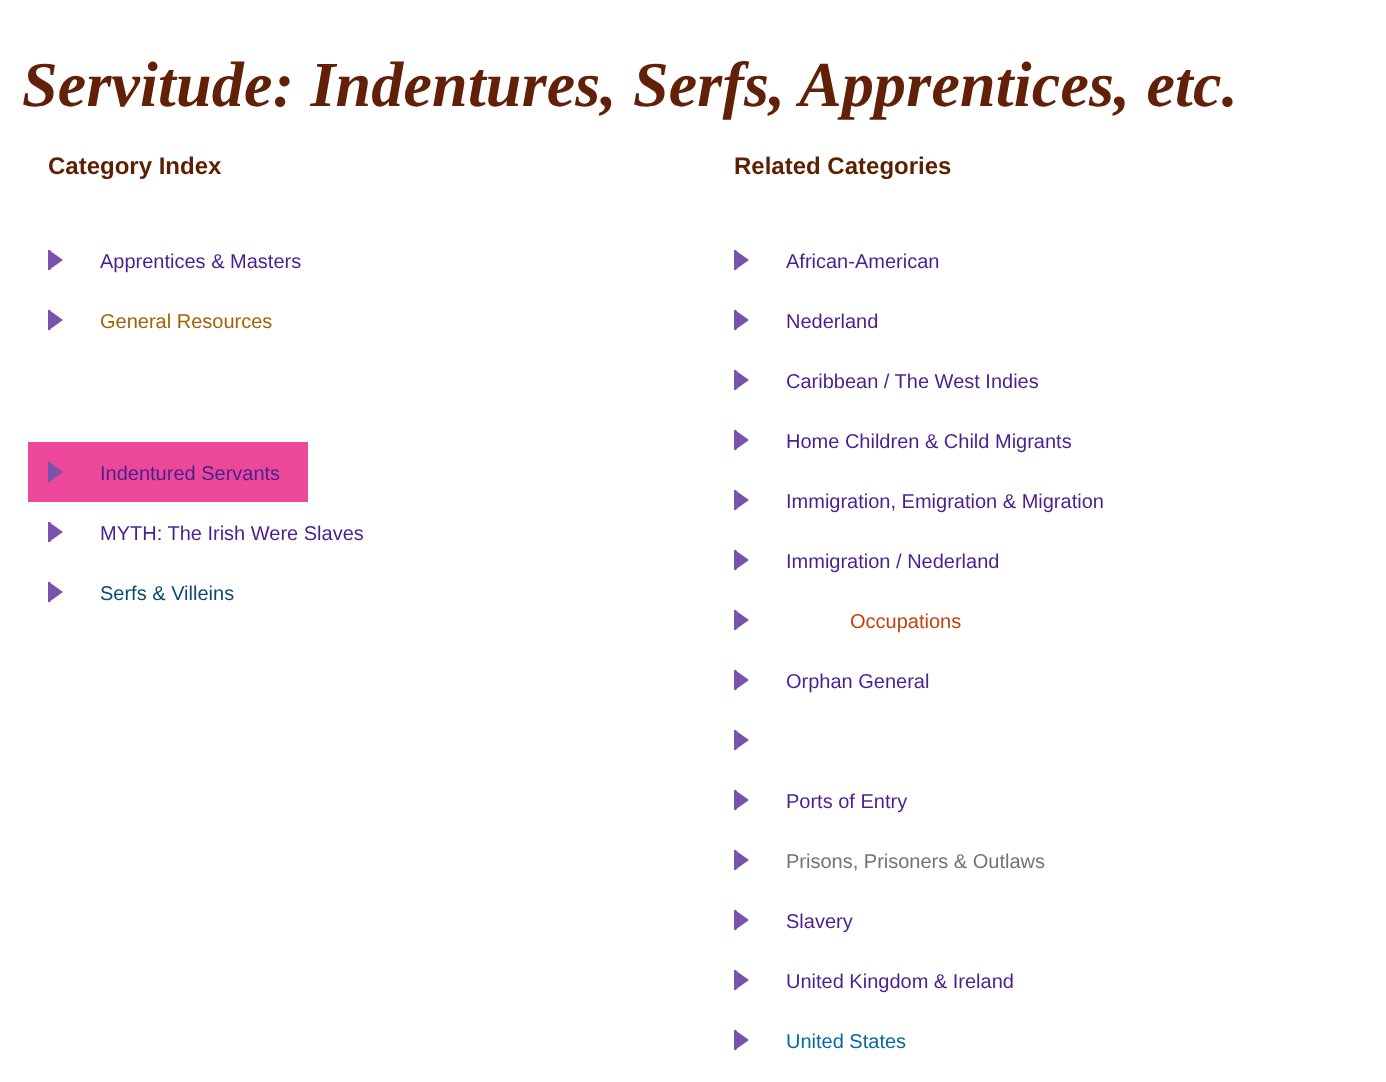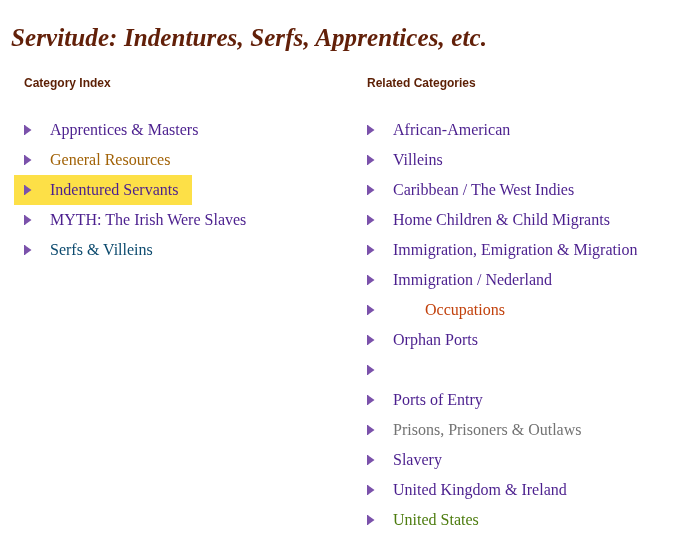--- a/index.html
+++ b/index.html
@@ -22,21 +22,21 @@
     height: 541px;
   }
 
   
   .page-title {
     position: absolute;
     left: 11px;
     top: 6px;
     font-family: "Liberation Serif", "DejaVu Serif", serif;
     font-style: italic;
-    font-size: 25px;
+    font-size: 32px;
     line-height: 30px;
     color: #622009;
     white-space: nowrap;
     letter-spacing: 0.1px;
   }
 
   
   .col {
     position: absolute;
     top: 0;
@@ -80,22 +80,22 @@
     top: 50%;
     transform: translateY(-50%);
     width: 9px;
     height: 11px;
     display: block;
     pointer-events: none;
   }
   .bullet svg { display: block; }
 
   .cat-link {
-    font-family: Liberation Serif, serif;
-    font-size: 16px;
+    font-family: Liberation Sans, sans-serif;
+    font-size: 10px;
     color: #4b1f8e;
     text-decoration: none;
     cursor: pointer;
   }
 
   
   .cat-item.highlighted {
     background: #ffff00;
     width: max-content;
     padding-right: 14px;
@@ -119,21 +119,21 @@
               <path d="M0.5 0.5 L7.5 5.5 L0.5 10.5 Z" fill="#7b52ab"></path>
               <path d="M0.5 0.5 L0.5 10.5" stroke="#7b52ab" stroke-width="1.4"></path>
             </svg>
           </span><a class="cat-link" style="color: rgb(75, 31, 142);">Apprentices &amp; Masters</a></li>
         <li class="cat-item"><span class="bullet">
             <svg width="9" height="11" viewBox="0 0 9 11" aria-hidden="true">
               <path d="M0.5 0.5 L7.5 5.5 L0.5 10.5 Z" fill="#7b52ab"></path>
               <path d="M0.5 0.5 L0.5 10.5" stroke="#7b52ab" stroke-width="1.4"></path>
             </svg>
           </span><a class="cat-link" style="color: #a16207; margin-top: 48px;">General Resources</a></li>
-        <li class="cat-item highlighted" style="background: #fde047;"><span class="bullet">
+        <li class="cat-item highlighted" style="background: #ec4899; margin-top: 46px;"><span class="bullet">
             <svg width="9" height="11" viewBox="0 0 9 11" aria-hidden="true">
               <path d="M0.5 0.5 L7.5 5.5 L0.5 10.5 Z" fill="#7b52ab"></path>
               <path d="M0.5 0.5 L0.5 10.5" stroke="#7b52ab" stroke-width="1.4"></path>
             </svg>
           </span><a class="cat-link" style="color: rgb(75, 31, 142);">Indentured Servants</a></li>
         <li class="cat-item"><span class="bullet">
             <svg width="9" height="11" viewBox="0 0 9 11" aria-hidden="true">
               <path d="M0.5 0.5 L7.5 5.5 L0.5 10.5 Z" fill="#7b52ab"></path>
               <path d="M0.5 0.5 L0.5 10.5" stroke="#7b52ab" stroke-width="1.4"></path>
             </svg>
@@ -154,21 +154,21 @@
             <svg width="9" height="11" viewBox="0 0 9 11" aria-hidden="true">
               <path d="M0.5 0.5 L7.5 5.5 L0.5 10.5 Z" fill="#7b52ab"></path>
               <path d="M0.5 0.5 L0.5 10.5" stroke="#7b52ab" stroke-width="1.4"></path>
             </svg>
           </span><a class="cat-link" style="color: rgb(75, 31, 142);">African-American</a></li>
         <li class="cat-item"><span class="bullet">
             <svg width="9" height="11" viewBox="0 0 9 11" aria-hidden="true">
               <path d="M0.5 0.5 L7.5 5.5 L0.5 10.5 Z" fill="#7b52ab"></path>
               <path d="M0.5 0.5 L0.5 10.5" stroke="#7b52ab" stroke-width="1.4"></path>
             </svg>
-          </span><a class="cat-link" style="color: rgb(75, 31, 142);">Villeins</a></li>
+          </span><a class="cat-link" style="color: rgb(75, 31, 142);">Nederland</a></li>
         <li class="cat-item"><span class="bullet">
             <svg width="9" height="11" viewBox="0 0 9 11" aria-hidden="true">
               <path d="M0.5 0.5 L7.5 5.5 L0.5 10.5 Z" fill="#7b52ab"></path>
               <path d="M0.5 0.5 L0.5 10.5" stroke="#7b52ab" stroke-width="1.4"></path>
             </svg>
           </span><a class="cat-link" style="color: rgb(75, 31, 142);">Caribbean / The West Indies</a></li>
         <li class="cat-item"><span class="bullet">
             <svg width="9" height="11" viewBox="0 0 9 11" aria-hidden="true">
               <path d="M0.5 0.5 L7.5 5.5 L0.5 10.5 Z" fill="#7b52ab"></path>
               <path d="M0.5 0.5 L0.5 10.5" stroke="#7b52ab" stroke-width="1.4"></path>
@@ -190,21 +190,21 @@
             <svg width="9" height="11" viewBox="0 0 9 11" aria-hidden="true">
               <path d="M0.5 0.5 L7.5 5.5 L0.5 10.5 Z" fill="#7b52ab"></path>
               <path d="M0.5 0.5 L0.5 10.5" stroke="#7b52ab" stroke-width="1.4"></path>
             </svg>
           </span><a class="cat-link" style="color: #c2410c; margin-left: 32px;">Occupations</a></li>
         <li class="cat-item"><span class="bullet">
             <svg width="9" height="11" viewBox="0 0 9 11" aria-hidden="true">
               <path d="M0.5 0.5 L7.5 5.5 L0.5 10.5 Z" fill="#7b52ab"></path>
               <path d="M0.5 0.5 L0.5 10.5" stroke="#7b52ab" stroke-width="1.4"></path>
             </svg>
-          </span><a class="cat-link" style="color: rgb(75, 31, 142);">Orphan Ports</a></li>
+          </span><a class="cat-link" style="color: rgb(75, 31, 142);">Orphan General</a></li>
         <li class="cat-item"><span class="bullet">
             <svg width="9" height="11" viewBox="0 0 9 11" aria-hidden="true">
               <path d="M0.5 0.5 L7.5 5.5 L0.5 10.5 Z" fill="#7b52ab"></path>
               <path d="M0.5 0.5 L0.5 10.5" stroke="#7b52ab" stroke-width="1.4"></path>
             </svg>
           </span></li>
         <li class="cat-item"><span class="bullet">
             <svg width="9" height="11" viewBox="0 0 9 11" aria-hidden="true">
               <path d="M0.5 0.5 L7.5 5.5 L0.5 10.5 Z" fill="#7b52ab"></path>
               <path d="M0.5 0.5 L0.5 10.5" stroke="#7b52ab" stroke-width="1.4"></path>
@@ -226,17 +226,17 @@
             <svg width="9" height="11" viewBox="0 0 9 11" aria-hidden="true">
               <path d="M0.5 0.5 L7.5 5.5 L0.5 10.5 Z" fill="#7b52ab"></path>
               <path d="M0.5 0.5 L0.5 10.5" stroke="#7b52ab" stroke-width="1.4"></path>
             </svg>
           </span><a class="cat-link" style="color: rgb(75, 31, 142);">United Kingdom &amp; Ireland</a></li>
         <li class="cat-item"><span class="bullet">
             <svg width="9" height="11" viewBox="0 0 9 11" aria-hidden="true">
               <path d="M0.5 0.5 L7.5 5.5 L0.5 10.5 Z" fill="#7b52ab"></path>
               <path d="M0.5 0.5 L0.5 10.5" stroke="#7b52ab" stroke-width="1.4"></path>
             </svg>
-          </span><a class="cat-link" style="color: #4d7c0f; text-align: center;">United States</a></li>
+          </span><a class="cat-link" style="color: #0369a1; text-align: center;">United States</a></li>
       </ul>
   </div>
 
 </div>
 
 </body></html>

